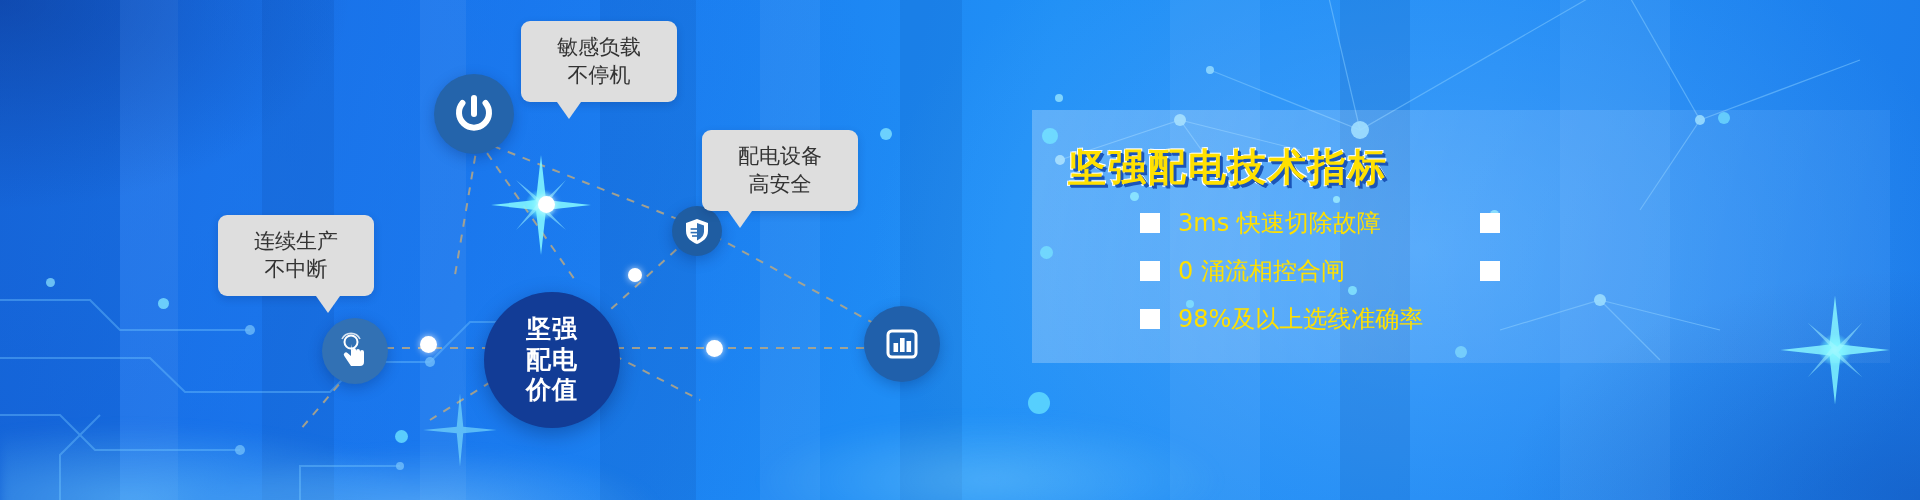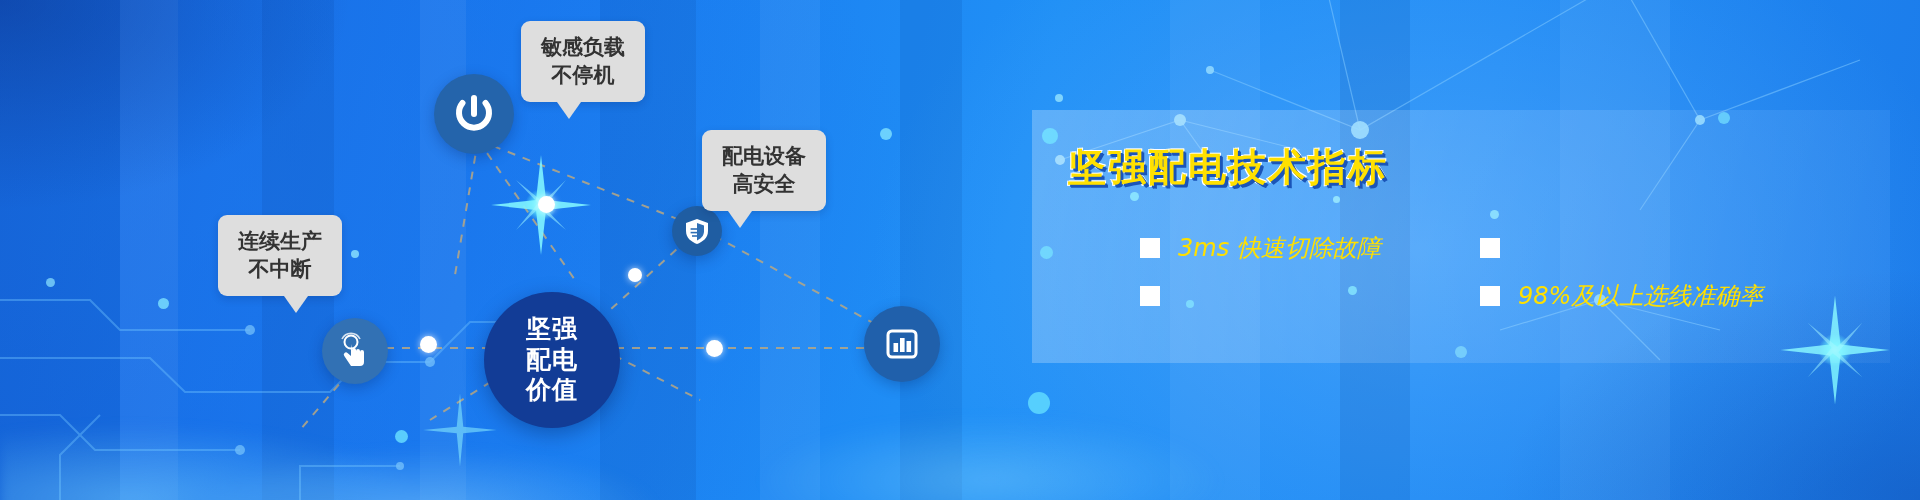--- a/index.html
+++ b/index.html
@@ -84,24 +84,23 @@
 
   
   .bubble {
     position:absolute;
     background:#dedede;
     border-radius:9px;
     color:#333;
     font-size:21px;
     line-height:1.35;
     text-align:center;
-    padding:12px 20px;
+    padding:12px 36px;
     box-shadow:0 3px 9px rgba(0,20,70,.16);
     white-space:nowrap;
-    font-weight:bold;
   }
   .bubble i {
     position:absolute; width:0; height:0; font-style:normal;
     border-left:12px solid transparent;
     border-right:12px solid transparent;
     border-top:17px solid #dedede;
   }
 
   
   #spec-panel {
@@ -113,27 +112,26 @@
     position:absolute; left:1068px; top:142px;
     font-size:38px; font-weight:bold; color:#ffe000;
     letter-spacing:2px;
     -webkit-text-stroke:1.5px #ffffff;
     paint-order:stroke fill;
     text-shadow:
       2px 2px 0 #1b55b8, 3px 3px 0 #1b55b8,
       -1px 1px 0 #ffffff, 1px -1px 0 #ffffff;
   }
   #spec-list {
-    position:absolute; left:1140px; top:224px;
+    position:absolute; left:1140px; top:199px;
     width:700px;
     display:grid;
     grid-template-columns:340px 360px;
     grid-auto-rows:48px;
     align-items:center;
-    font-style:italic;
   }
   .spec-item { display:flex; align-items:center; gap:18px; }
   .spec-mark { width:20px; height:20px; background:#fff; flex:none; }
   .spec-text { color:#ffe000; font-size:24px; white-space:nowrap; }
 </style>
 </head>
 <body>
 
 <div id="banner">
 
@@ -331,20 +329,24 @@
   <div id="spec-list">
     <div class="spec-item">
       <span class="spec-mark"></span>
       <span class="spec-text">3ms 快速切除故障</span>
     </div>
     <div class="spec-item">
       <span class="spec-mark"></span>
     </div>
     <div class="spec-item">
       <span class="spec-mark"></span>
+      <span class="spec-text">0 涌流相控合闸</span>
+    </div>
+    <div class="spec-item">
+      <span class="spec-mark"></span>
     </div>
     <div class="spec-item">
       <span class="spec-mark"></span>
       <span class="spec-text">98%及以上选线准确率</span>
     </div>
   </div>
 
 </div>
 
 </body></html>

